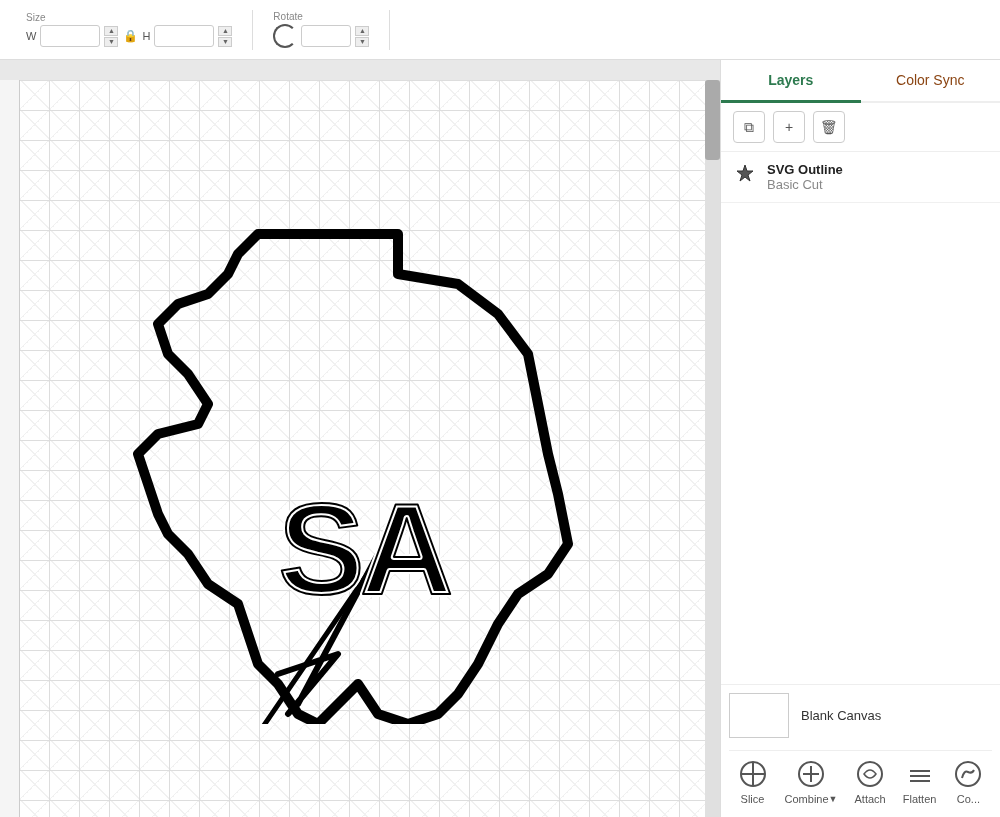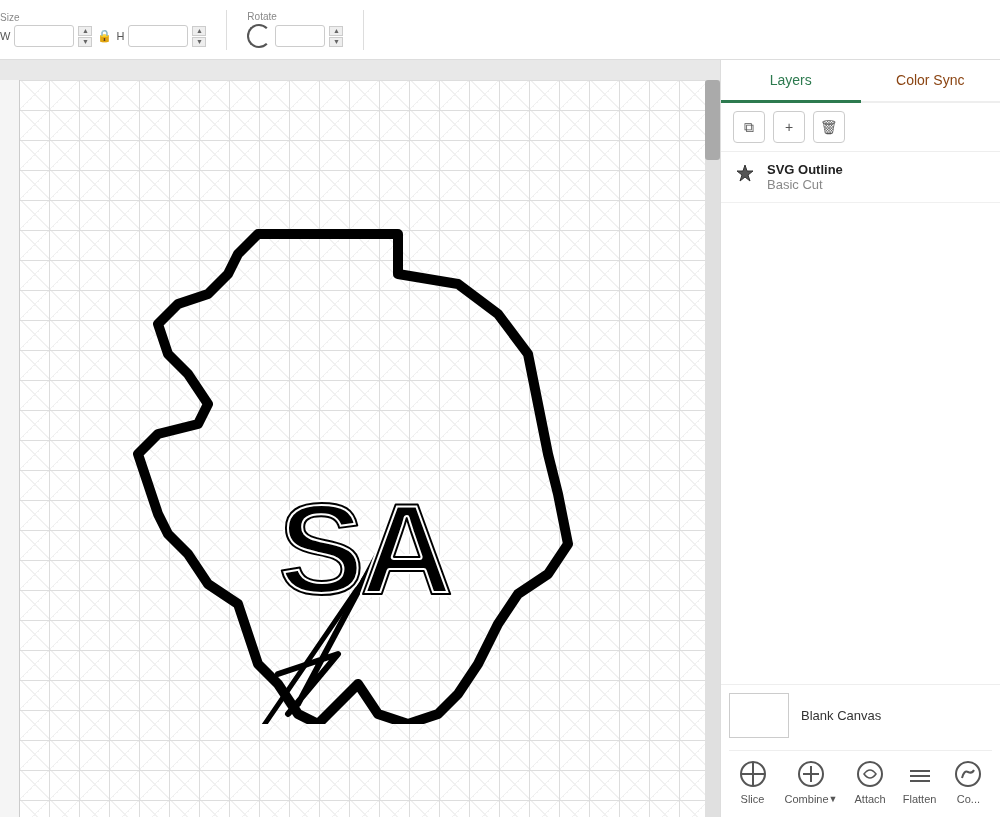--- a/index.html
+++ b/index.html
@@ -5,21 +5,21 @@
     * { box-sizing: border-box; margin: 0; padding: 0; }
     body { width: 1000px; height: 817px; overflow: hidden; font-family: Arial, sans-serif; background: #f0f0f0; display: flex; flex-direction: column; }
 
     
     .toolbar {
       height: 60px;
       background: #fff;
       border-bottom: 1px solid #ddd;
       display: flex;
       align-items: center;
-      padding: 0 0;
+      padding: 0 26px;
       gap: 20px;
       flex-shrink: 0;
     }
     .toolbar-group {
       display: flex;
       flex-direction: column;
       align-items: flex-start;
       gap: 2px;
     }
     .toolbar-label {
@@ -197,21 +197,21 @@
       padding: 12px 8px;
       font-size: 14px;
       cursor: pointer;
       color: #666;
       border-bottom: 3px solid transparent;
       margin-bottom: -2px;
     }
     .tab.active {
       color: #2d7a4f;
       border-bottom-color: #2d7a4f;
-      font-weight: 400;
+      font-weight: 700;
     }
     .tab.inactive {
       color: #8B4513;
     }
 
     
     .layers-toolbar {
       display: flex;
       align-items: center;
       padding: 8px 12px;

